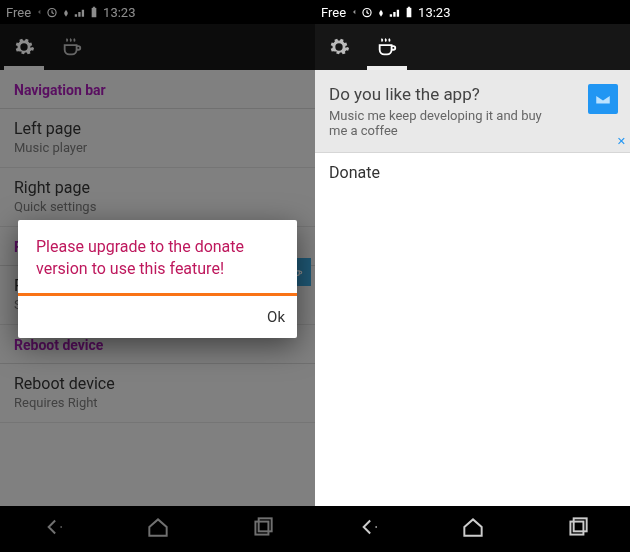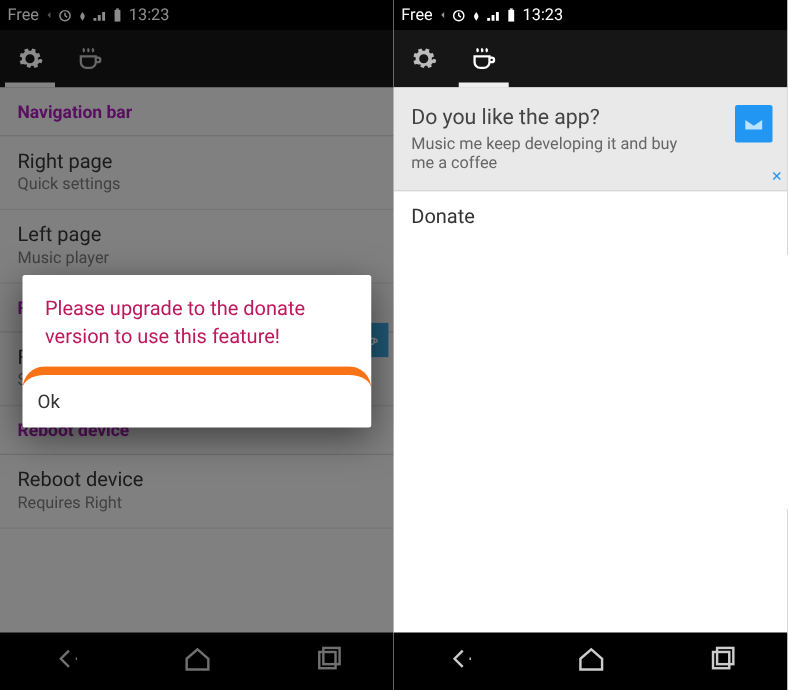--- a/index.html
+++ b/index.html
@@ -67,21 +67,21 @@
   .card-icon svg { width: 18px; height: 18px; fill: #bbe2ff; }
   .card-close { position:absolute; right:4px; bottom:4px; color:#2196f3; font-size:11px; }
 
   
   .dialog {
     position: absolute; z-index: 10; left: 18px; right: 18px; top: 220px;
     background: #fff; border-radius: 2px;
     box-shadow: 0 8px 30px rgba(0,0,0,0.5);
   }
   .dialog-body { padding: 16px 18px 14px; font-size: 16px; color: #be185d; line-height: 1.35; }
-  .dialog-actions { border-top: 7px solid #f97316; text-align: left; border-radius: 18px; }
+  .dialog-actions { border-top: 3px solid #f97316; text-align: right; }
   .dialog-btn { display: block; padding: 12px; font-size: 15px; color: #333; }
 
   
   .navbar {
     position: absolute; bottom: 0; left: 0; right: 0; height: 46px;
     background: #000; display: flex; align-items: center; justify-content: space-around;
   }
   .navbtn svg { width: 26px; height: 26px; fill: none; stroke: #ccc; stroke-width: 1.8; }
 
   
@@ -132,26 +132,26 @@
       <div class="tab">
         <svg viewBox="0 0 24 24">
             <path d="M4 10h13v5a5 5 0 01-5 5H9a5 5 0 01-5-5zM17 11h2a2 2 0 010 4h-2M7 3s-1 1 0 3M11 3s-1 1 0 3M15 3s-1 1 0 3" fill="none" stroke="currentColor" stroke-width="2"></path>
           </svg>
       </div>
     </div>
 
     <div class="content">
       <div class="section-header">Navigation bar</div>
       <div class="list-item">
+        <div class="li-title">Left page</div>
+        <div class="li-sub">Music player</div>
+      </div>
+      <div class="list-item">
         <div class="li-title">Right page</div>
         <div class="li-sub">Quick settings</div>
-      </div>
-      <div class="list-item">
-        <div class="li-title">Left page</div>
-        <div class="li-sub">Music player</div>
       </div>
       <div class="section-header">F</div>
       <div class="list-item">
         <div class="li-title">F</div>
         <div class="li-sub">S</div>
       </div>
       <div class="section-header">Reboot device</div>
       <div class="list-item">
         <div class="li-title">Reboot device</div>
         <div class="li-sub">Requires Right</div>

